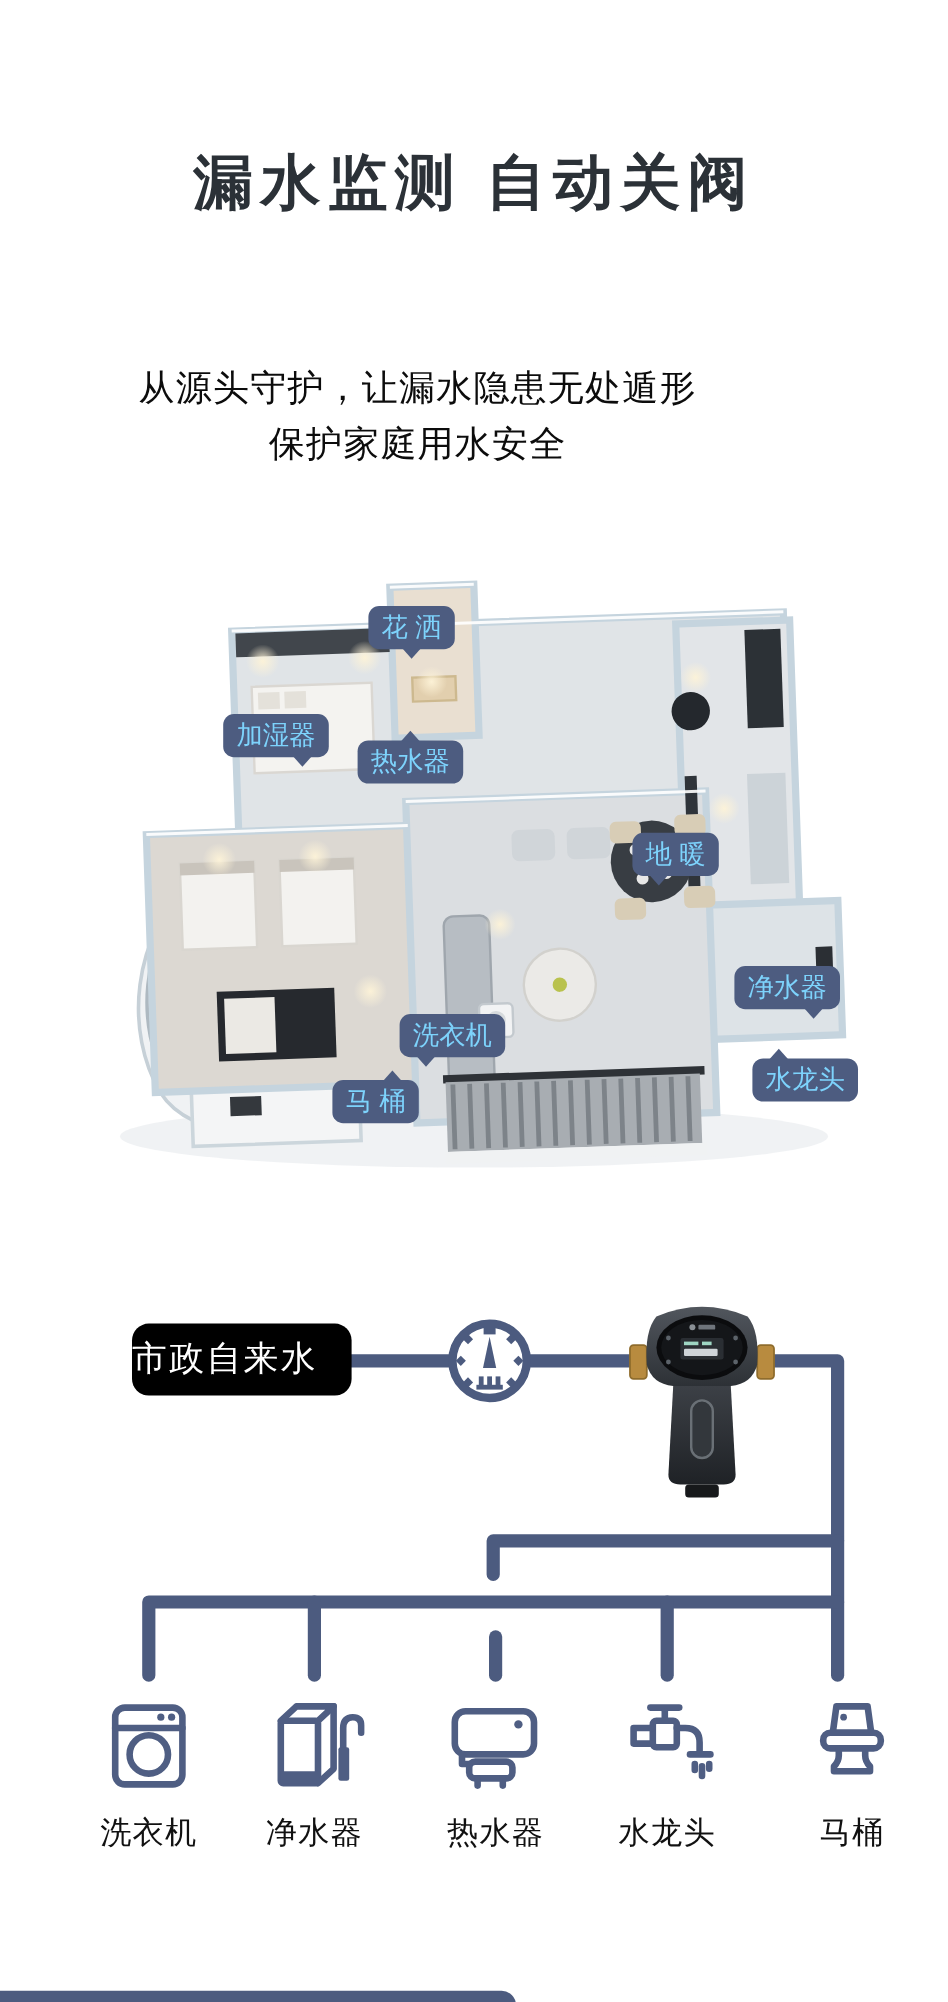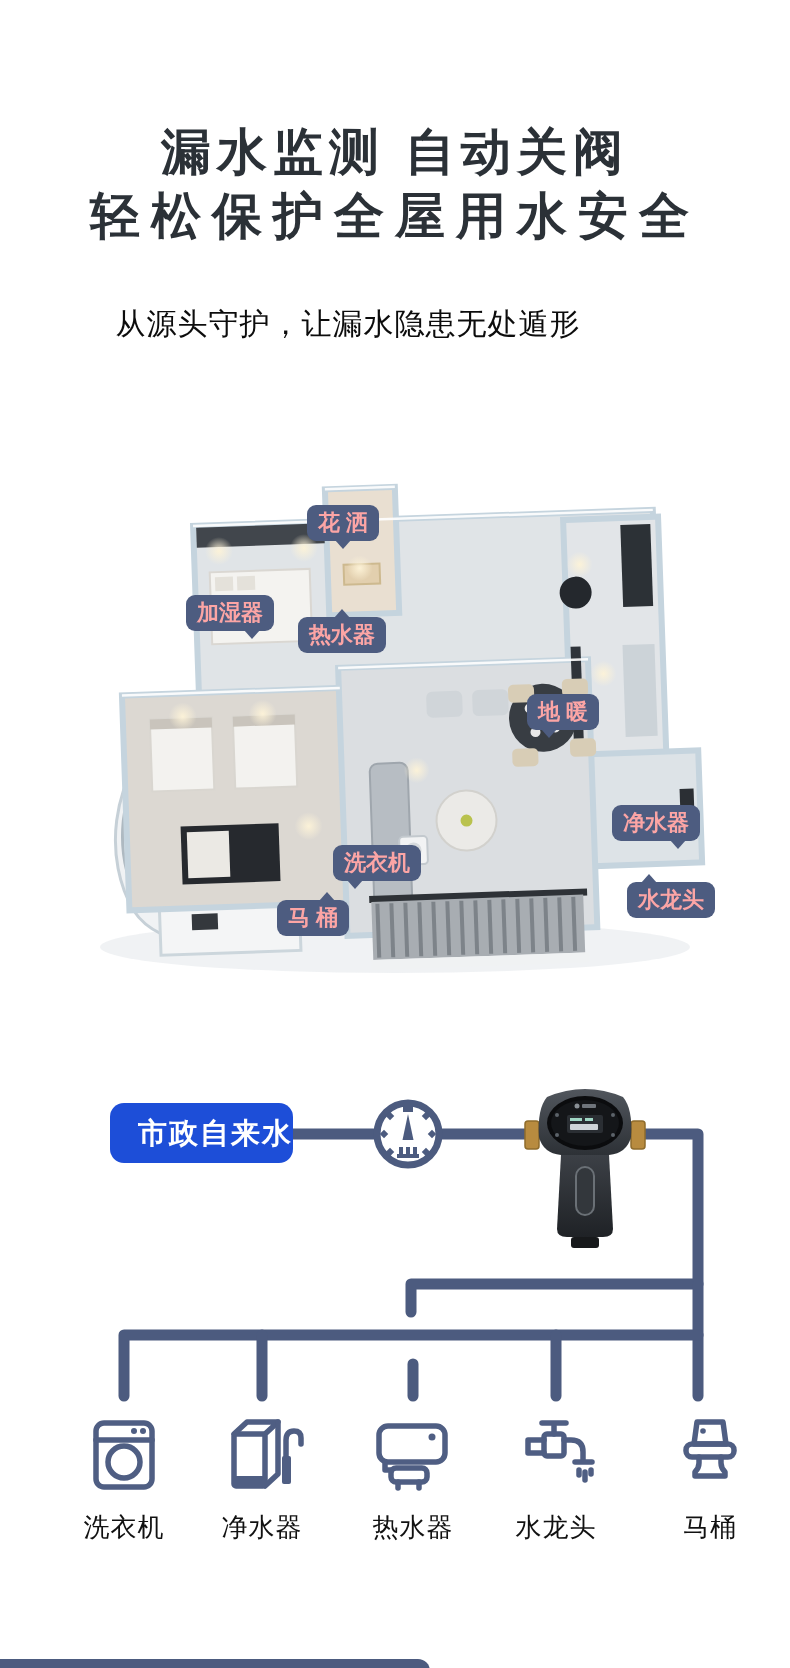--- a/index.html
+++ b/index.html
@@ -11,37 +11,37 @@
               color:#2b3137;font-weight:bold;}
   .hero-title .t1{font-size:50px;line-height:64px;letter-spacing:6px;}
   .hero-title .t2{font-size:50px;line-height:64px;letter-spacing:11px;}
   .hero-sub{position:absolute;top:284px;left:0;width:696px;text-align:center;
             color:#0c0c0c;font-size:30px;line-height:47px;letter-spacing:1px;}
 
   
   .floorplan{position:absolute;left:0;top:0;width:790px;height:1000px;}
   .plan-svg{position:absolute;left:65px;top:455px;width:660px;height:510px;}
 
-  .callout{position:absolute;background:#4d5c80;color:#fca5a5;font-size:22px;font-weight:700;
+  .callout{position:absolute;background:#4d5c80;color:#7dd3fc;font-size:22px;font-weight:400;
            line-height:22px;padding:7px 11px;border-radius:9px;white-space:nowrap;z-index:5;}
   .callout:after{content:'';position:absolute;width:0;height:0;
                  border-left:8px solid transparent;border-right:8px solid transparent;}
   .tail-b:after{bottom:-8px;left:50%;margin-left:-8px;border-top:9px solid #4d5c80;}
   .tail-bl:after{bottom:-8px;left:14px;border-top:9px solid #4d5c80;}
   .tail-br:after{bottom:-8px;right:14px;border-top:9px solid #4d5c80;}
   .tail-t:after{top:-8px;left:50%;margin-left:-8px;border-bottom:9px solid #4d5c80;}
   .tail-tr:after{top:-8px;right:14px;border-bottom:9px solid #4d5c80;}
   .tail-tl:after{top:-8px;left:14px;border-bottom:9px solid #4d5c80;}
 
   
   .net-svg{position:absolute;left:0;top:0;width:790px;height:1668px;}
   .gauge-svg{position:absolute;left:370px;top:1080px;width:76px;height:76px;}
   .device-svg{position:absolute;left:523px;top:1063px;width:124px;height:172px;}
-  .flow-box{position:absolute;background:#1d4ed8;color:#fff;text-align:right;
-            font-weight:bold;border-radius:14px;z-index:4;}
+  .flow-box{position:absolute;background:#000000;color:#fff;text-align:left;
+            font-weight:normal;border-radius:14px;z-index:4;}
   .box-source{left:110px;top:1087px;width:183px;height:60px;line-height:60px;
               font-size:29px;letter-spacing:2px;}
   .box-hub{left:333px;top:1291px;width:159px;height:57px;line-height:57px;
            font-size:28px;letter-spacing:1px;border-radius:12px;}
   .meter-label{position:absolute;left:318px;top:1160px;width:180px;text-align:center;
                color:#111;font-size:26px;font-weight:500;}
 
   .appliance{position:absolute;top:1400px;width:120px;text-align:center;}
   .appliance .ic{display:block;margin:0 auto;}
   .appliance .lb{margin-top:16px;color:#111;font-size:26px;font-weight:500;letter-spacing:1px;}
@@ -50,24 +50,24 @@
   .bottom-bar{position:absolute;left:0;top:1643px;width:430px;height:25px;
               background:#4c5b7f;border-radius:0 12px 12px 0;}
 </style>
 </head>
 <body>
 
 <div class="page">
 
   <div class="hero-title">
     <div class="t1">漏水监测 自动关阀</div>
-    <div class="t2">轻松保护全屋用水安全</div>
   </div>
   <div class="hero-sub">
     <div>从源头守护，让漏水隐患无处遁形</div>
+    <div>保护家庭用水安全</div>
   </div>
 
   <div class="floorplan">
     <svg class="plan-svg" viewBox="0 0 660 510">
       <defs>
         <radialGradient id="glow">
           <stop offset="0%" stop-color="#fdf3d8" stop-opacity="0.95"></stop>
           <stop offset="100%" stop-color="#fdf3d8" stop-opacity="0"></stop>
         </radialGradient>
       </defs>

